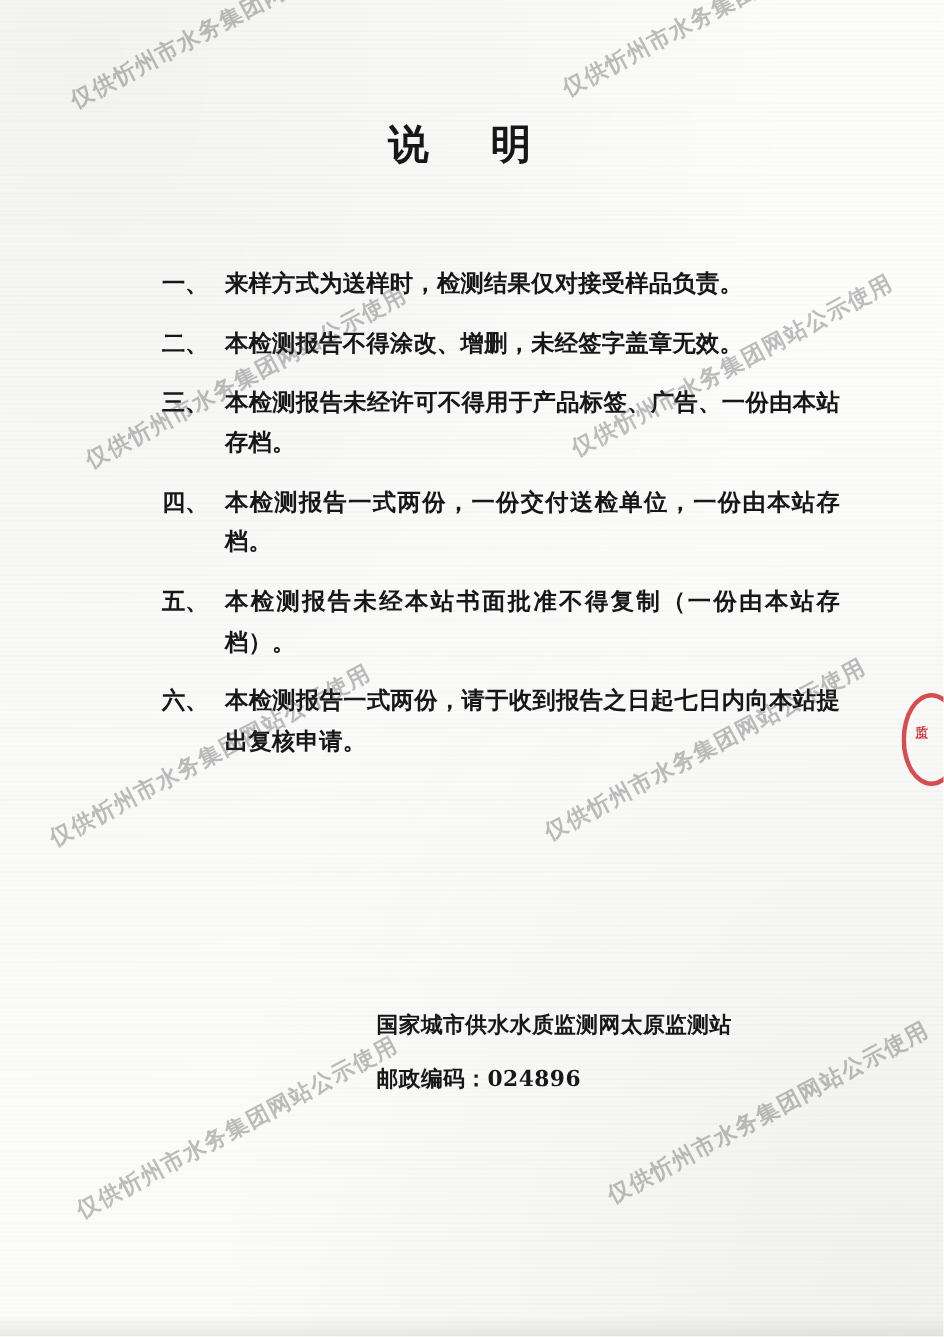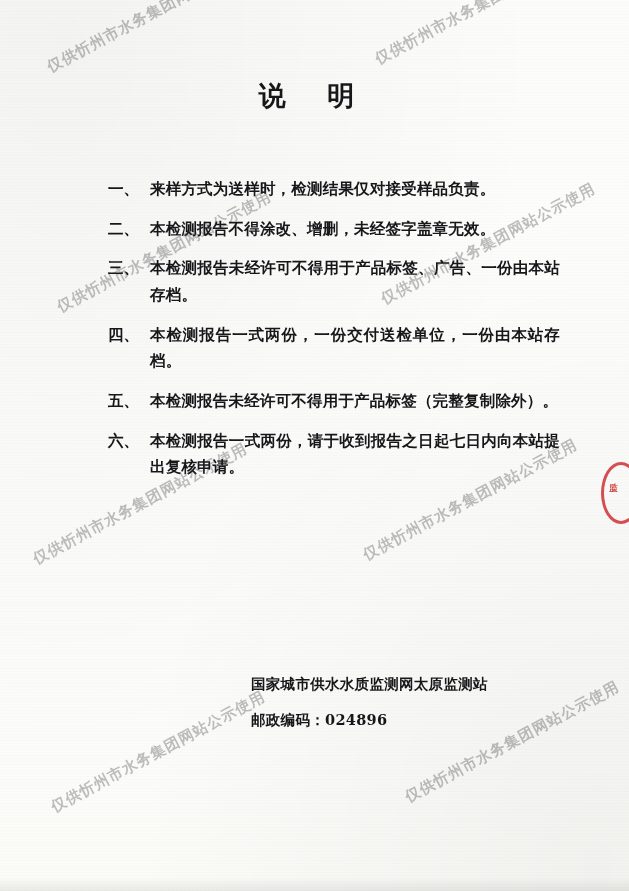--- a/index.html
+++ b/index.html
@@ -173,21 +173,21 @@
       <div class="clause">
         <span class="clause-num">三、</span>
         <span class="clause-text">本检测报告未经许可不得用于产品标签、广告、一份由本站存档。</span>
       </div>
       <div class="clause">
         <span class="clause-num">四、</span>
         <span class="clause-text">本检测报告一式两份，一份交付送检单位，一份由本站存档。</span>
       </div>
       <div class="clause">
         <span class="clause-num">五、</span>
-        <span class="clause-text">本检测报告未经许可不得用于产品标签（完整复制除外）。</span>
+        <span class="clause-text">本检测报告未经本站书面批准不得复制（一份由本站存档）。</span>
       </div>
       <div class="clause">
         <span class="clause-num">六、</span>
         <span class="clause-text">本检测报告一式两份，请于收到报告之日起七日内向本站提出复核申请。</span>
       </div>
     </div>
 
     <div class="footer-block">
       <div class="footer-line">国家城市供水水质监测网太原监测站</div>
       <div class="footer-line">邮政编码：024896</div>

